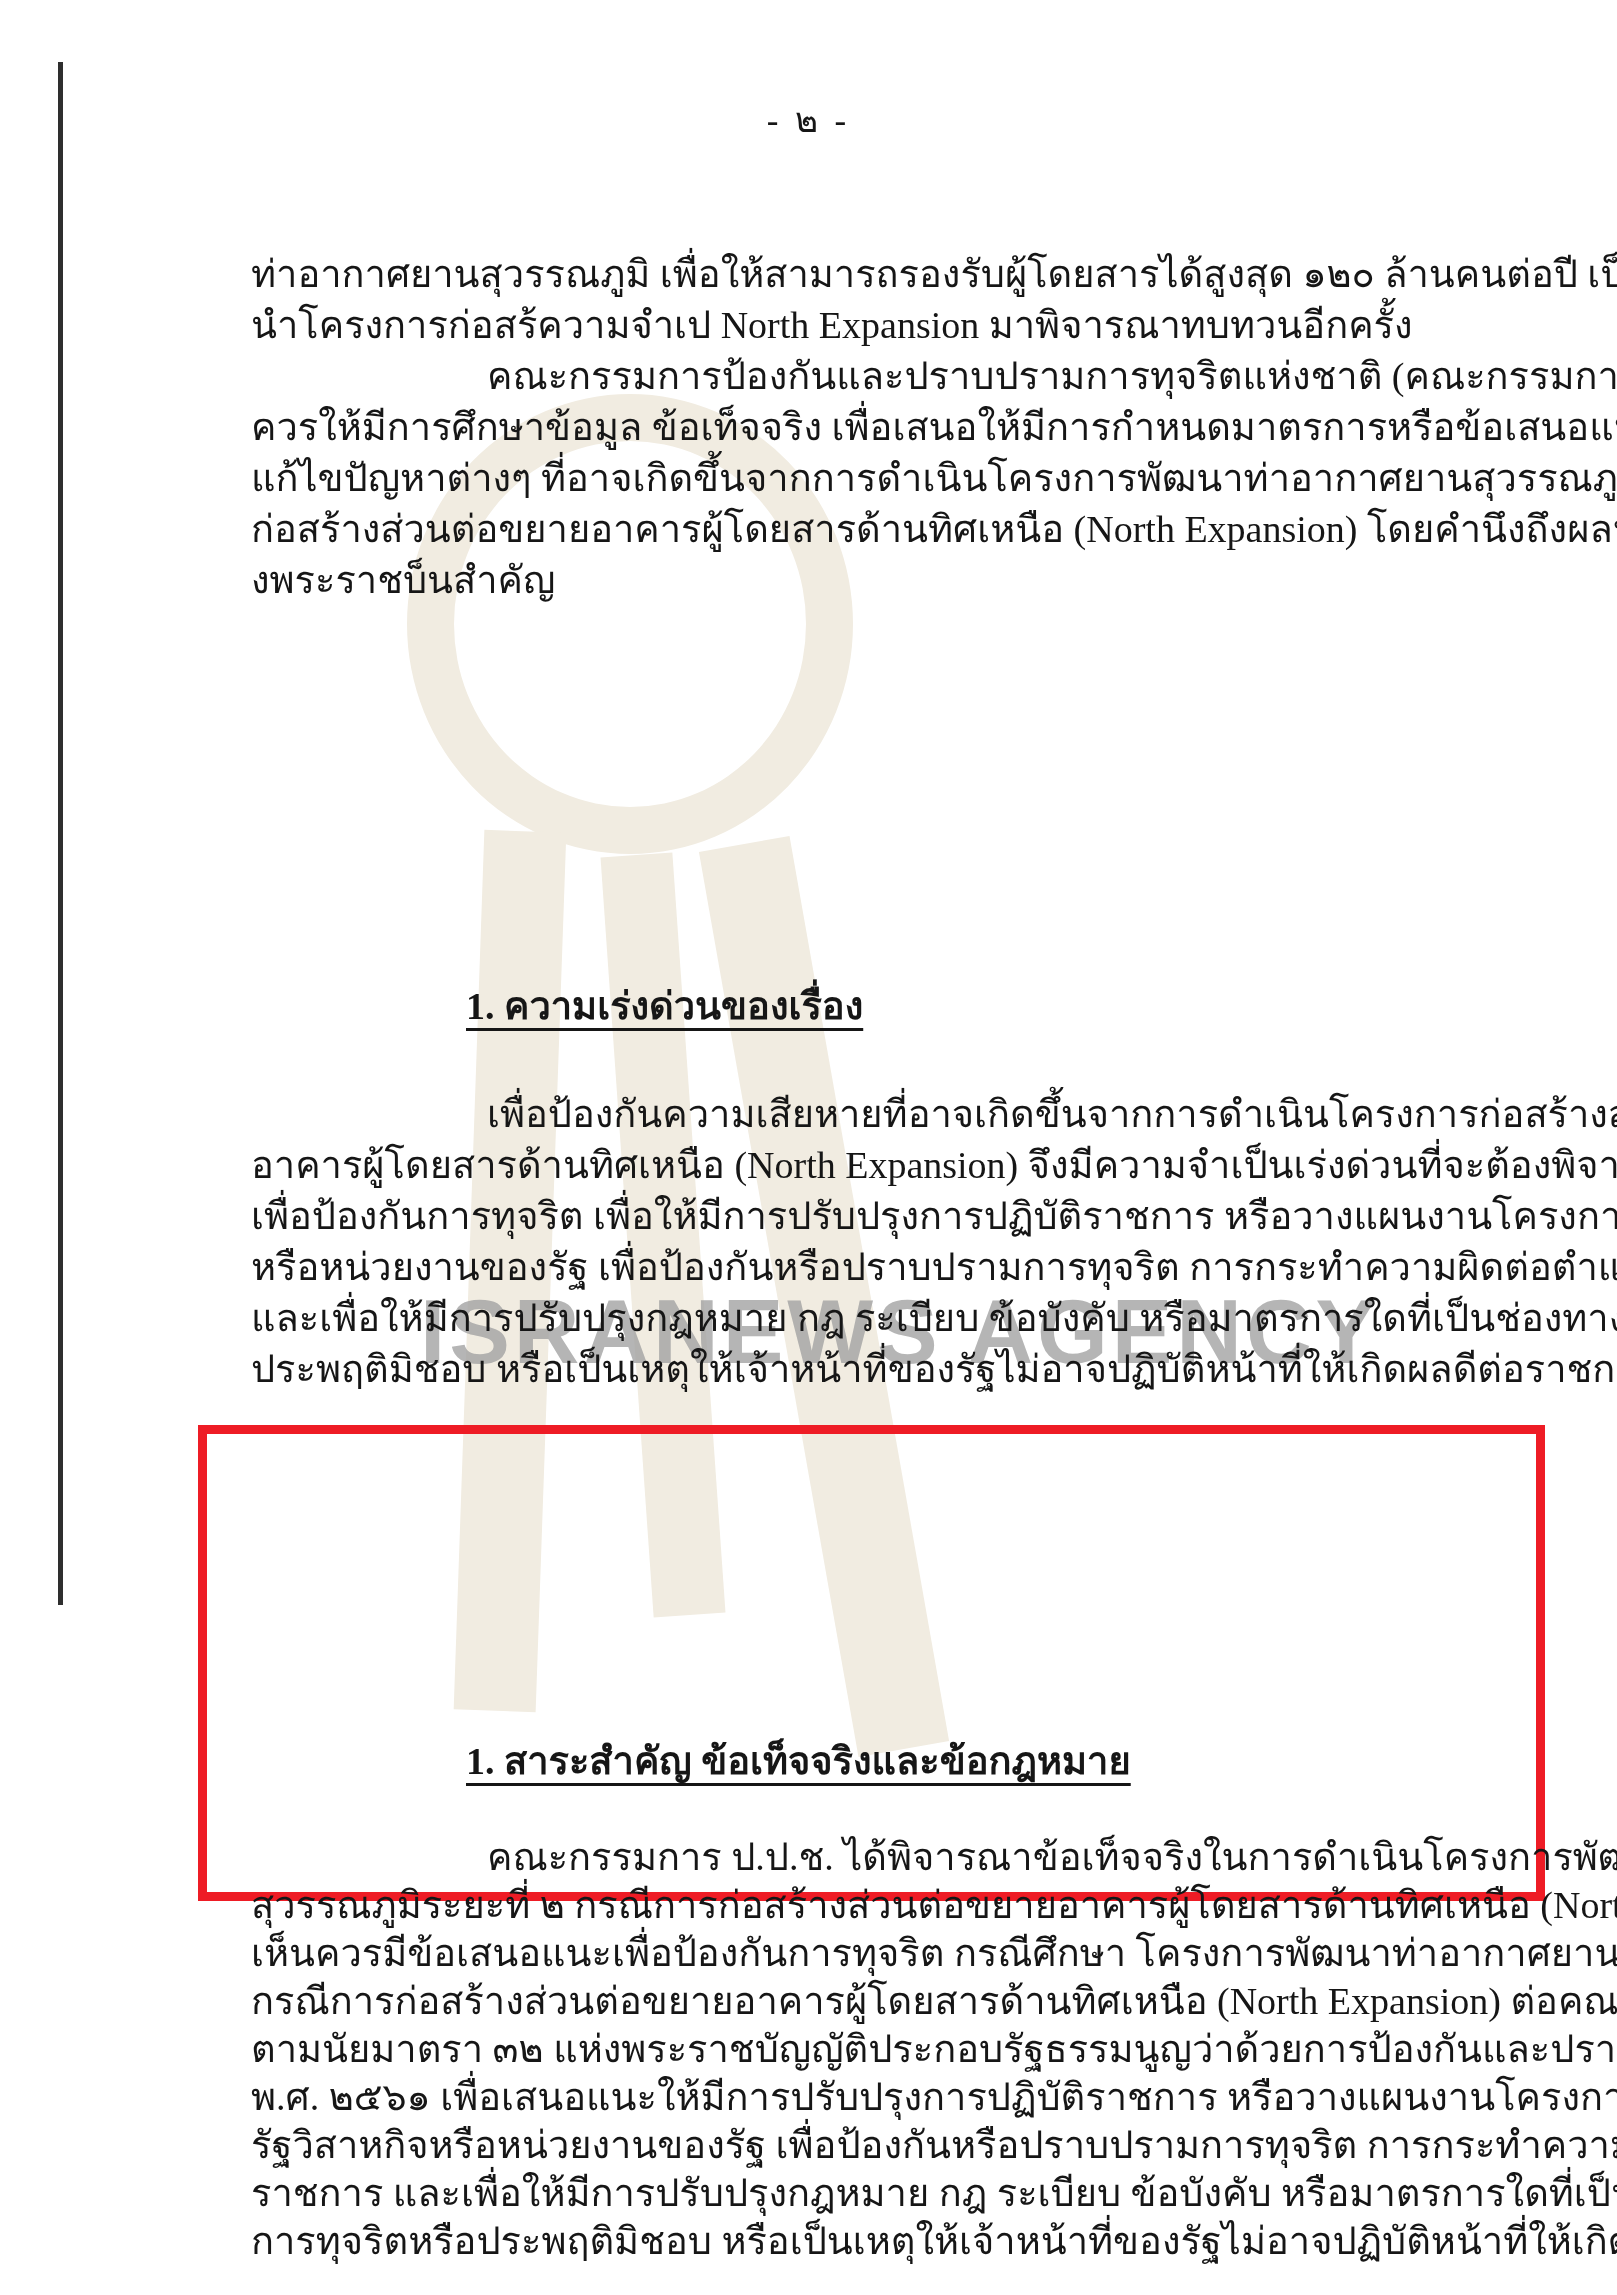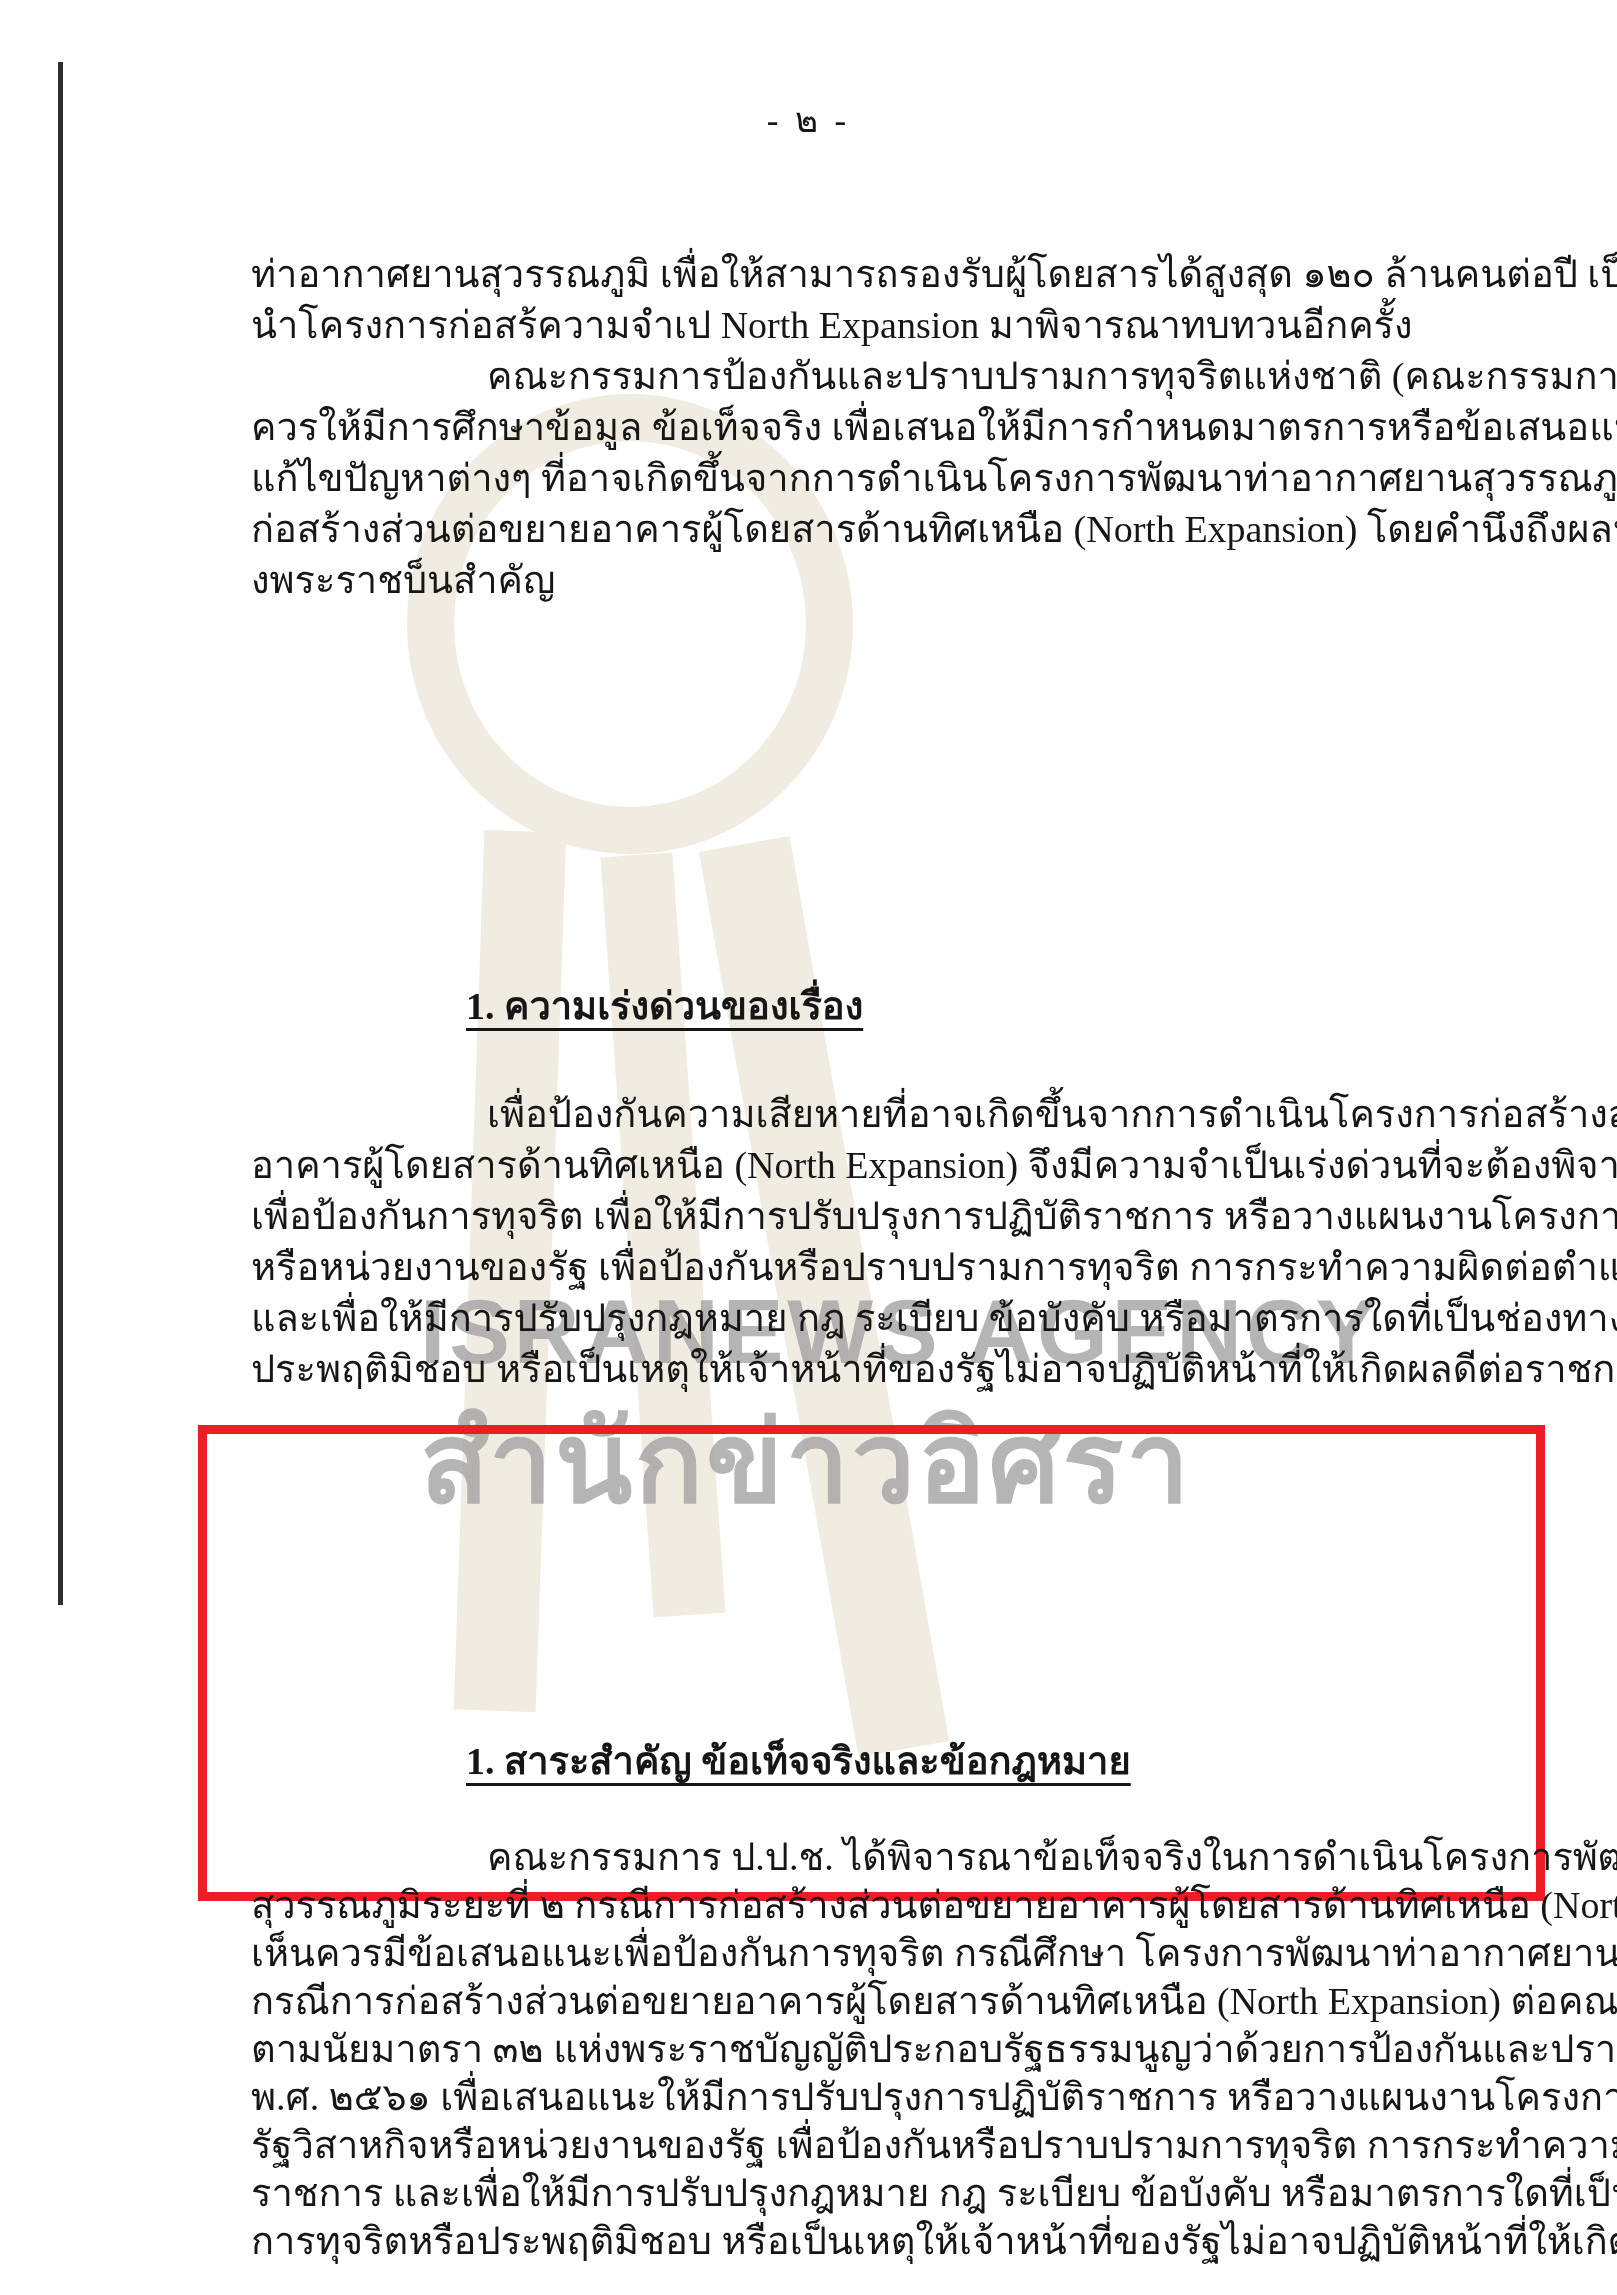--- a/index.html
+++ b/index.html
@@ -76,21 +76,20 @@
 <div class="page">
 
   <div>
     <div class="abs emblem emblem-ring" style="border-color: rgb(241, 236, 225);"></div>
     <div class="abs emblem emblem-leg leg-left" style="background: rgb(241, 236, 225);"></div>
     <div class="abs emblem emblem-leg leg-mid" style="background: rgb(241, 236, 225);"></div>
     <div class="abs emblem emblem-leg leg-right" style="background: rgb(241, 236, 225);"></div>
   </div>
 
   <div class="abs wm-text wm-latin" style="color: rgb(163, 163, 163);">ISRANEWS AGENCY</div>
-  <div class="abs wm-text wm-thai" style="color: rgb(163, 163, 163);">สำนักข่าวอิศรา</div>
 
   <div class="abs scan-line"></div>
 
   <div class="abs highlight-box" style="border-color: rgb(238, 28, 37);"></div>
 
   <div class="abs page-number content">- ๒ -</div>
 
   <div class="abs body-block content" style="top:194px;">
       <div class="doc-line">ท่าอากาศยานสุวรรณภูมิ เพื่อให้สามารถรองรับผู้โดยสารได้สูงสุด ๑๒๐ ล้านคนต่อปี เป็นลำดับแรก ก่อนที่จะ</div>
       <div class="doc-line">นำโครงการก่อสร้ความจำเป North Expansion มาพิจารณาทบทวนอีกครั้ง</div>

